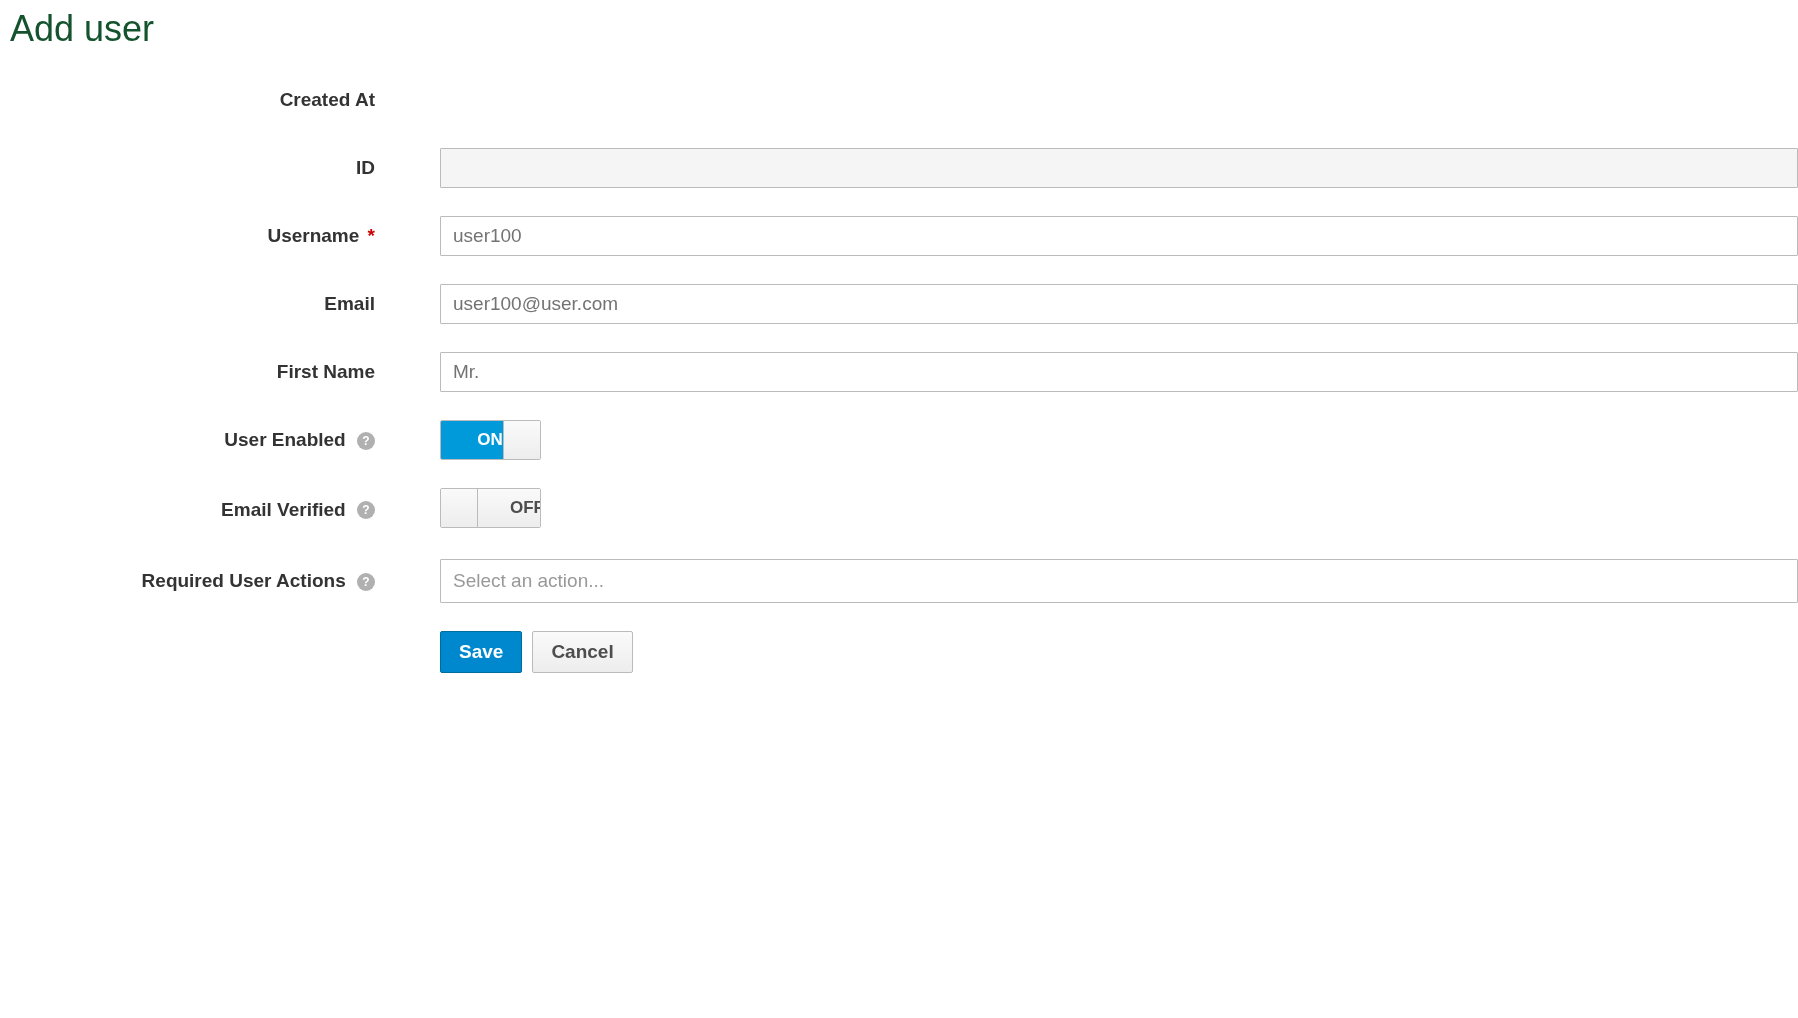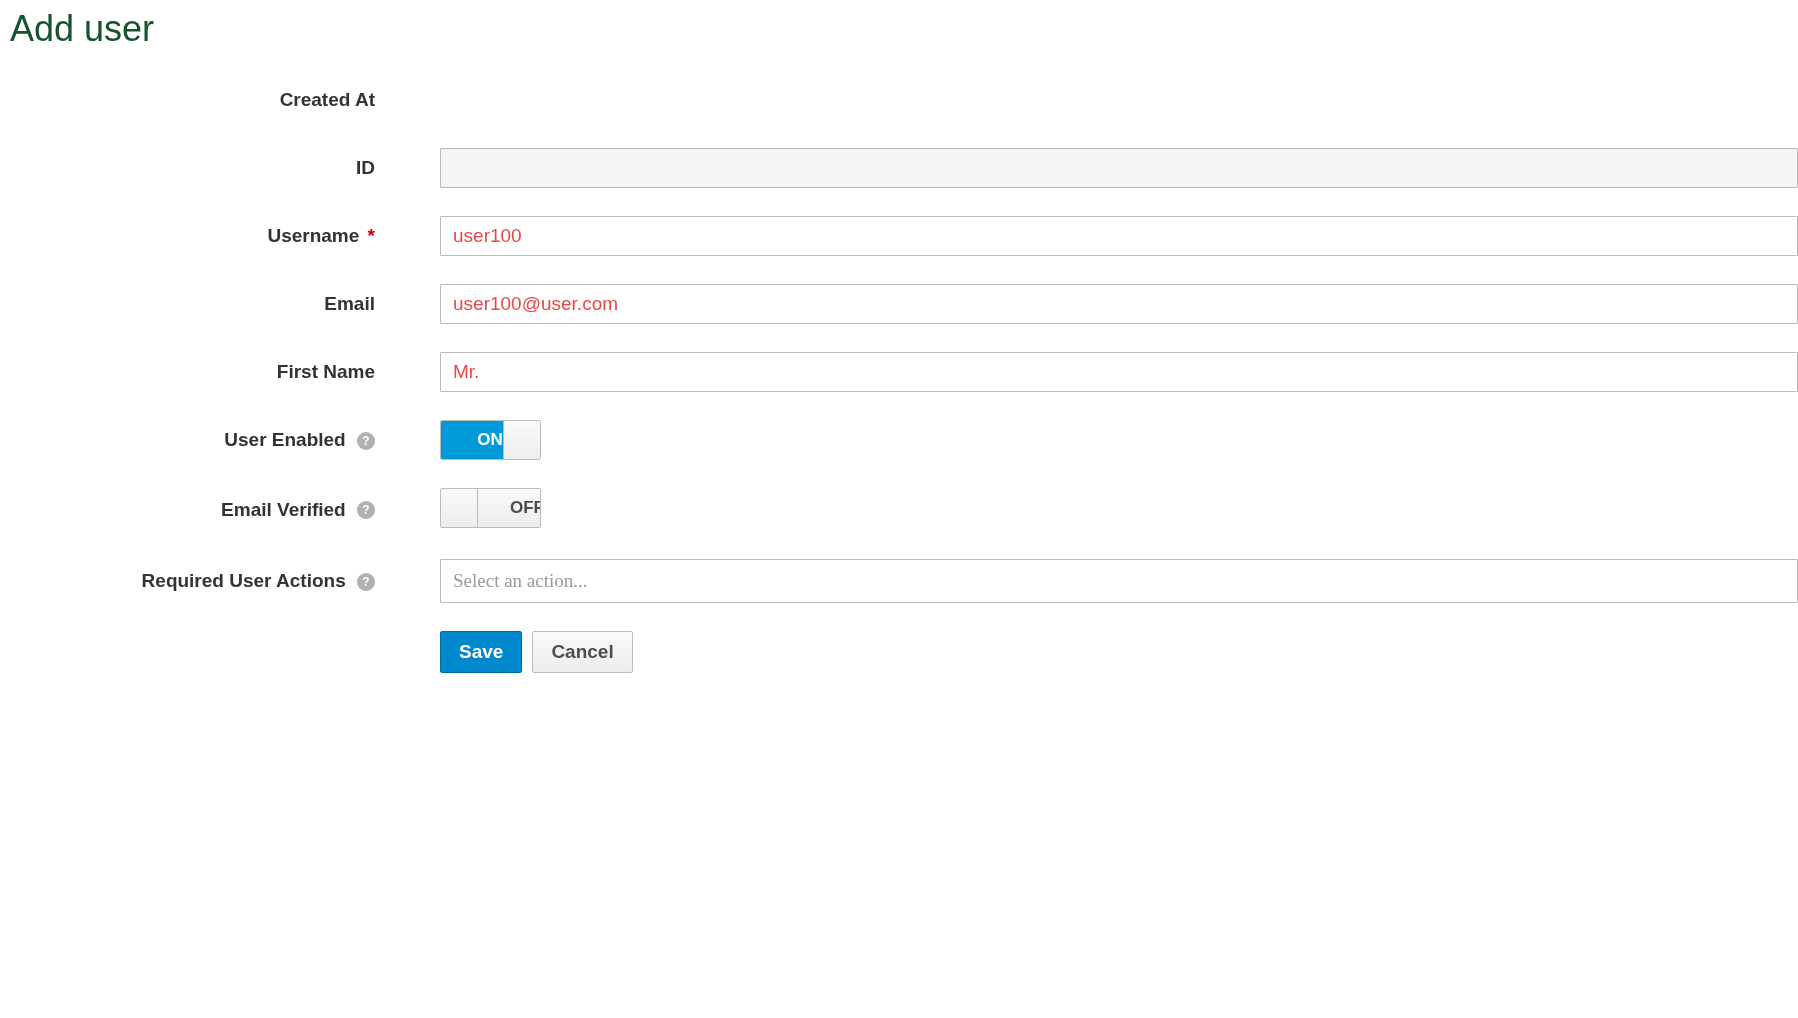--- a/index.html
+++ b/index.html
@@ -59,21 +59,21 @@
     .form-control-wrap {
       flex: 1;
       margin-left: 65px;
       padding-right: 0;
     }
     .text-input {
       width: 100%;
       height: 40px;
       padding: 6px 12px;
       font-size: 19px;
-      color: #ef4444;
+      color: #737373;
       background: #ffffff;
       border: 1px solid #bbb;
       border-radius: 1px;
     }
     .text-input.readonly {
       background: #f5f5f5;
       color: #888;
       cursor: not-allowed;
     }
     .text-input::placeholder {
@@ -84,21 +84,20 @@
       height: 44px;
       padding: 0 12px;
       font-size: 19px;
       color: #999;
       background: #ffffff;
       border: 1px solid #bbb;
       border-radius: 1px;
       display: flex;
       align-items: center;
       cursor: text;
-      font-family: Liberation Serif, serif;
     }
     .toggle {
       display: inline-flex;
       height: 40px;
       border: 1px solid #bbb;
       border-radius: 2px;
       overflow: hidden;
       cursor: pointer;
       user-select: none;
     }

